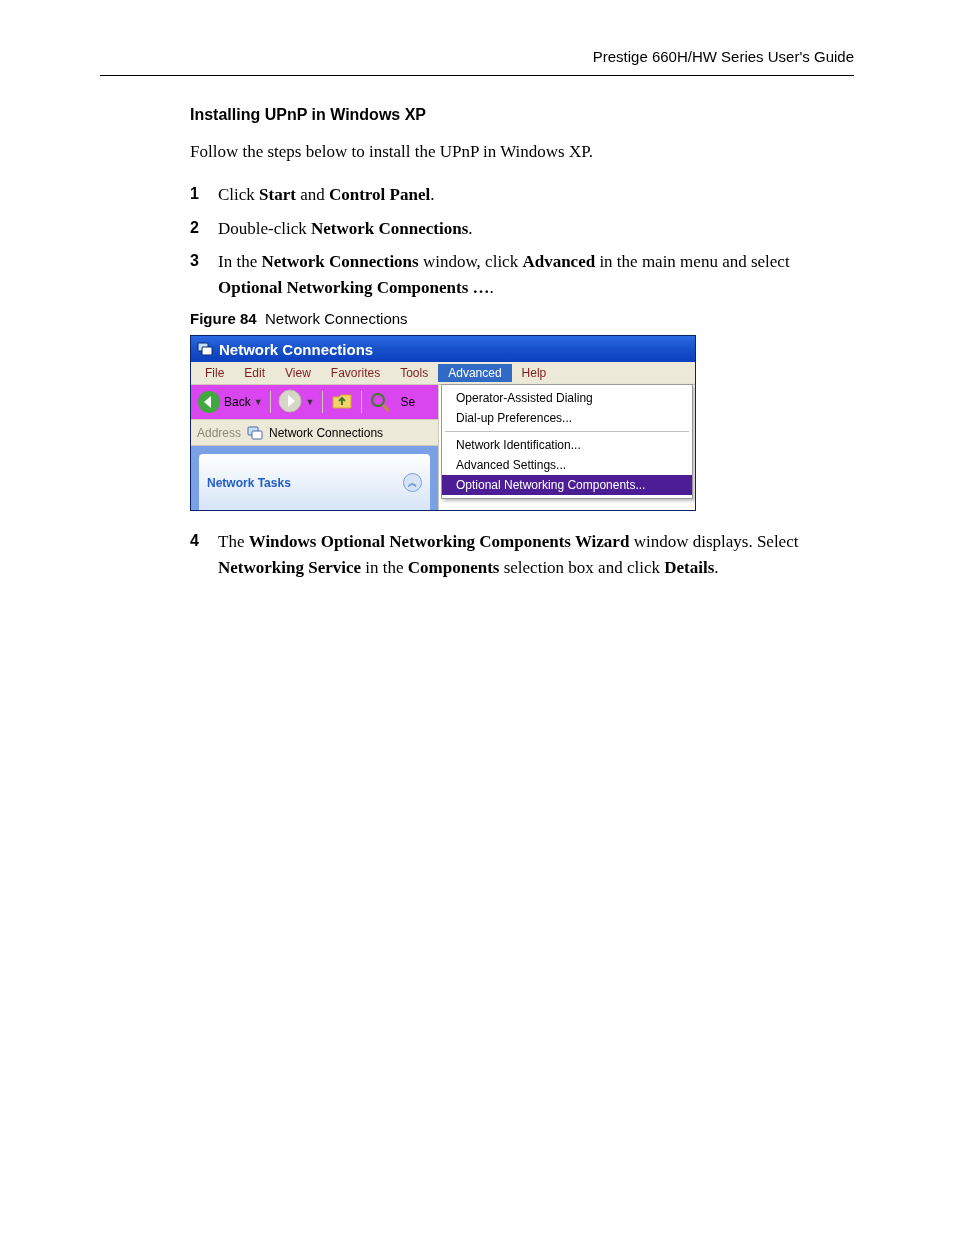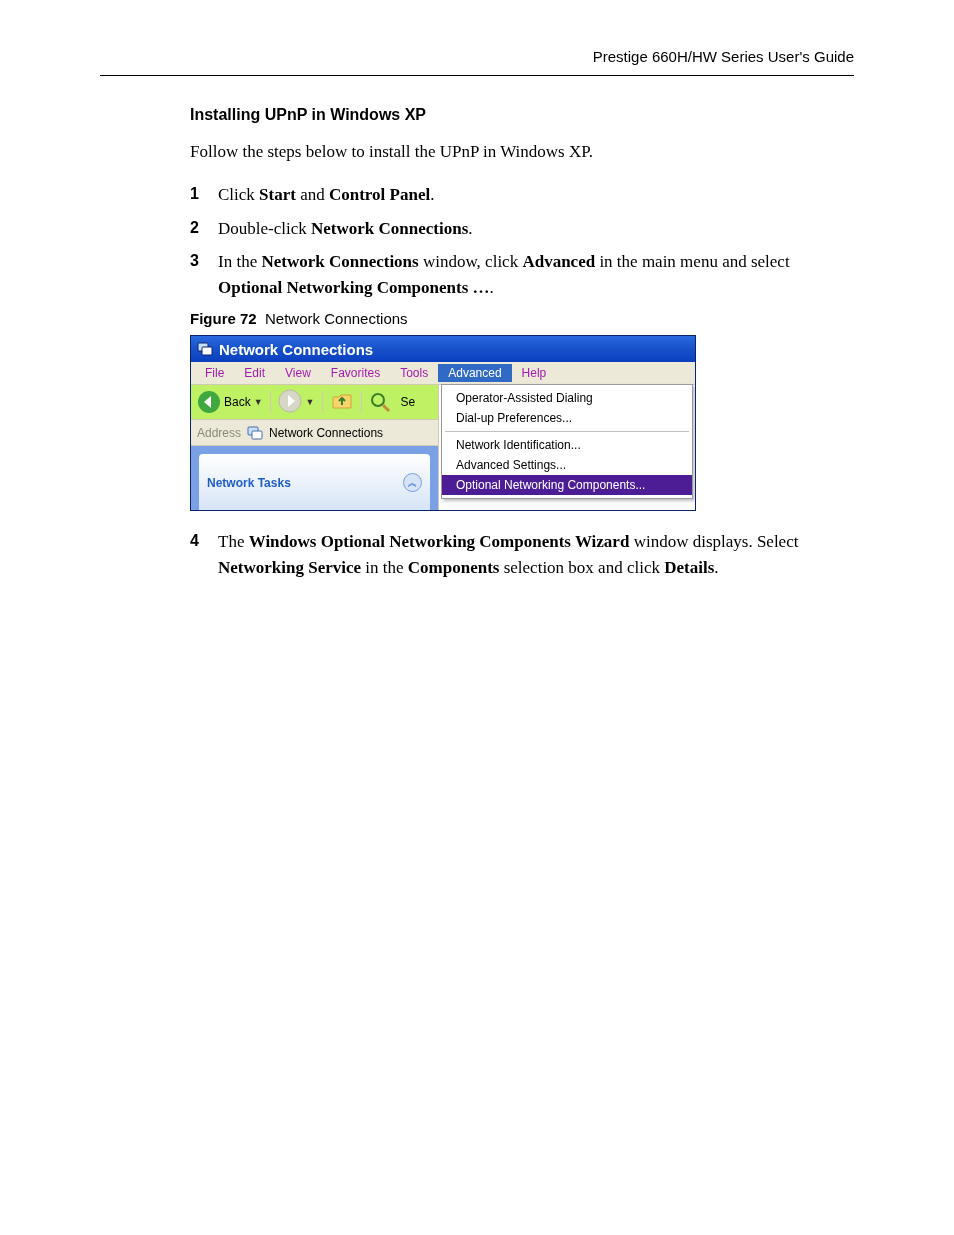--- a/index.html
+++ b/index.html
@@ -98,21 +98,21 @@
 
   .xp-menubar {
     display: flex;
     background: #ece9d8;
     border-bottom: 1px solid #cfcab3;
     padding: 2px 4px;
     font-size: 12px;
   }
   .xp-menubar .m-item {
     padding: 2px 10px;
-    color: #a21caf;
+    color: #7f1d1d;
   }
   .xp-menubar .m-item.active {
     background: #316ac5;
     color: #fff;
   }
 
   .xp-body-row {
     display: flex;
     align-items: stretch;
   }
@@ -121,21 +121,21 @@
     border-right: 1px solid #cfcab3;
     box-sizing: border-box;
   }
   .xp-toolbar {
     display: flex;
     align-items: center;
     gap: 4px;
     height: 34px;
     padding: 0 6px;
     border-bottom: 1px solid #cfcab3;
-    background: #bef264;
+    background: #d946ef;
   }
   .tb-sep {
     width: 1px; height: 22px; background: #cfcab3; margin: 0 3px;
   }
   .tb-back-btn {
     display: flex; align-items: center; gap: 3px;
   }
   .tb-label { font-size: 12px; }
   .chev { font-size: 9px; color:#333; }
 
@@ -236,21 +236,21 @@
         <span class="num">2</span>
         <span>Double-click </span><span class="bold">Network Connections</span><span>.</span>
       </li>
       <li>
         <span class="num">3</span>
         <span>In the </span><span class="bold">Network Connections</span><span> window, click </span><span class="bold">Advanced</span><span> in the main menu and select </span><span class="bold">Optional Networking Components …</span><span>.</span>
       </li>
     </ol>
 
     <div class="figure-caption">
-      <span class="figlabel">Figure 72</span>&nbsp;&nbsp;<span>Network Connections</span>
+      <span class="figlabel">Figure 84</span>&nbsp;&nbsp;<span>Network Connections</span>
     </div>
 
     <div class="xp-window">
       <div class="xp-titlebar">
         <svg width="16" height="16" viewBox="0 0 16 16">
           <rect x="1" y="2" width="10" height="8" rx="1" fill="#c8e0ff" stroke="#0a246a"></rect>
           <rect x="5" y="6" width="10" height="8" rx="1" fill="#fff" stroke="#0a246a"></rect>
         </svg>
         <span>Network Connections</span>
       </div>

